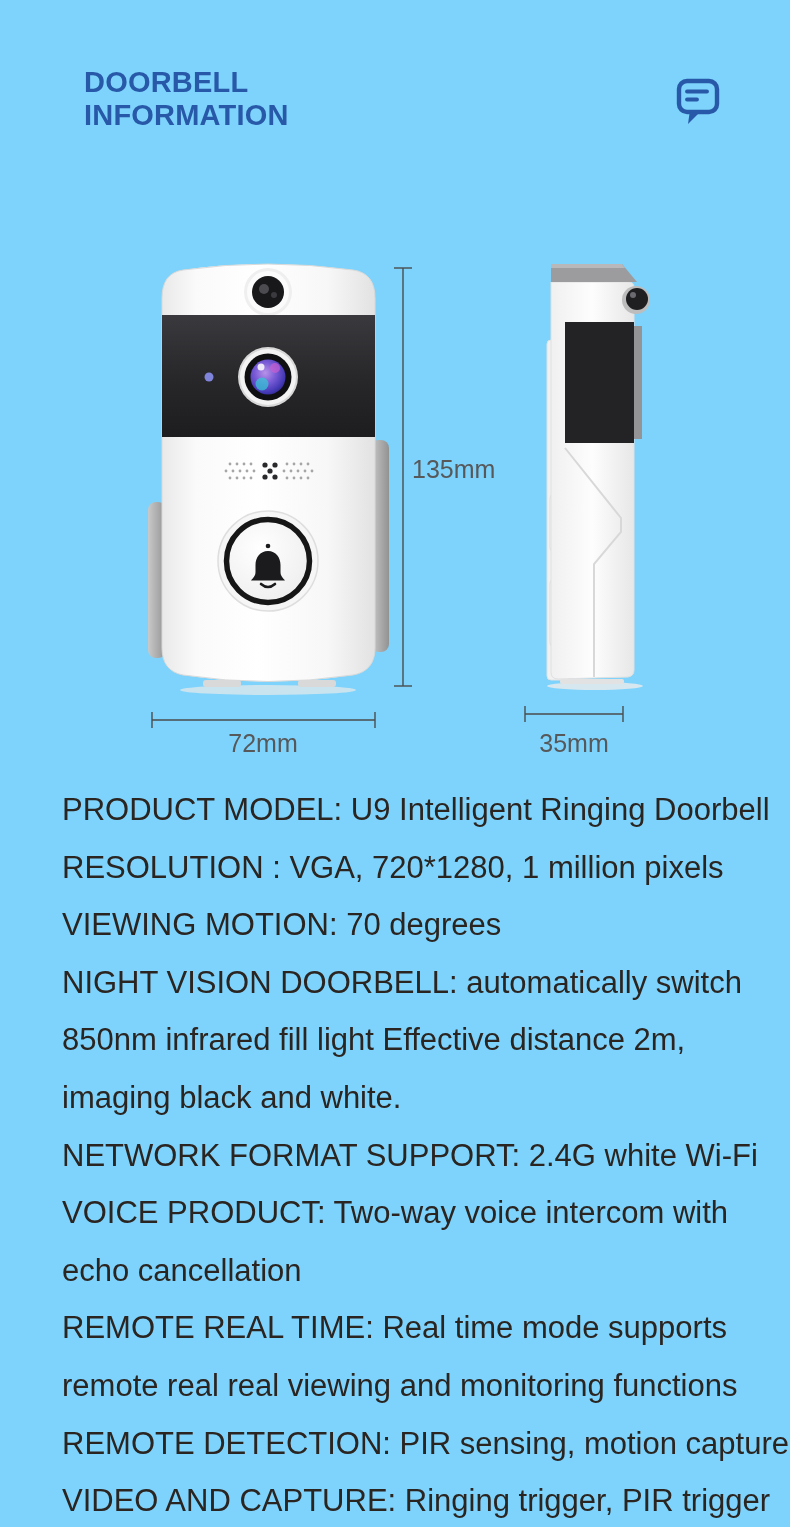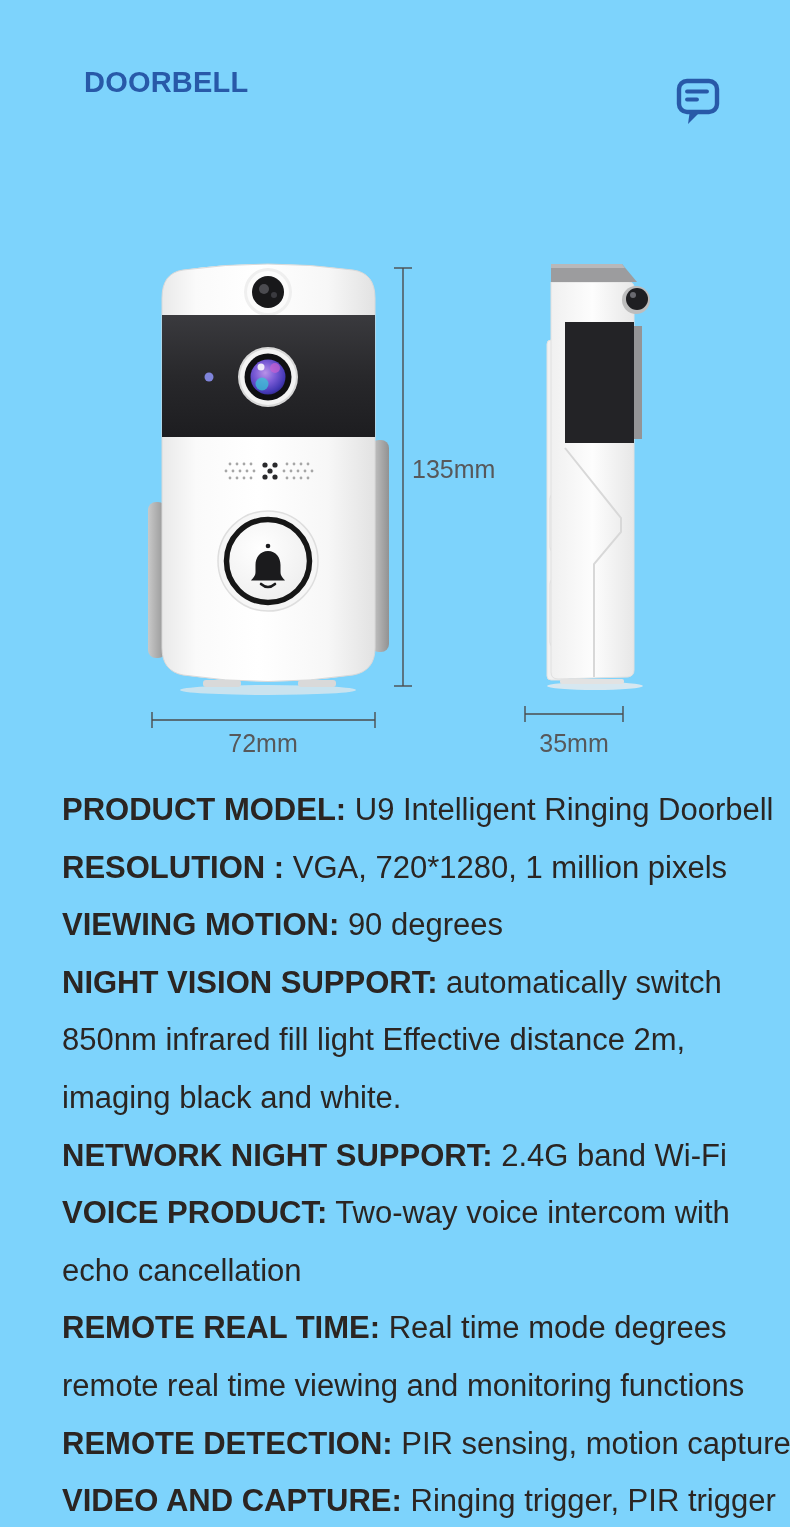--- a/index.html
+++ b/index.html
@@ -16,29 +16,30 @@
   .figure { position:absolute; left:0; top:252px; }
   .dim-text {
     font-size:25px; fill:#57585a;
     font-family:"Liberation Sans", sans-serif;
   }
   .specs {
     position:absolute; left:62px; top:781px; width:730px;
     font-size:31px; line-height:57.6px; color:#2b2522;
   }
   .specs p { margin:0; }
-  .specs .lbl { font-weight:bold; }
+  .specs .lbl { font-weight:normal; }
 </style>
 </head>
 <body>
 
 <div class="page">
 
   <div class="title">
     <div>DOORBELL</div>
+    <div>INFORMATION</div>
   </div>
 
   <svg class="chat-icon" width="46" height="48" viewBox="0 0 46 48">
     <rect x="3" y="3" width="38" height="31" rx="8" fill="none" stroke="#2859a8" stroke-width="4.4"></rect>
     <line x1="11" y1="13.5" x2="31" y2="13.5" stroke="#2859a8" stroke-width="3.8" stroke-linecap="round"></line>
     <line x1="11" y1="21.5" x2="21" y2="21.5" stroke="#2859a8" stroke-width="3.8" stroke-linecap="round"></line>
     <polygon points="14,32 26,32 12,46" fill="#2859a8"></polygon>
   </svg>
 
   <svg class="figure" width="790" height="512" viewBox="0 0 790 512">
@@ -203,22 +204,22 @@
       </g>
     </g>
     <text class="dim-text" x="412" y="226">135mm</text>
     <text class="dim-text" x="263" y="500" text-anchor="middle">72mm</text>
     <text class="dim-text" x="574" y="500" text-anchor="middle">35mm</text>
   </svg>
 
   <div class="specs">
     <p><span class="lbl">PRODUCT MODEL:</span><span> U9 Intelligent Ringing Doorbell</span></p>
     <p><span class="lbl">RESOLUTION :</span><span> VGA, 720*1280, 1 million pixels</span></p>
-    <p><span class="lbl">VIEWING MOTION:</span><span> 90 degrees</span></p>
-    <p><span class="lbl">NIGHT VISION SUPPORT:</span><span> automatically switch 850nm infrared fill light Effective distance 2m, imaging black and white.</span></p>
-    <p><span class="lbl">NETWORK NIGHT SUPPORT:</span><span> 2.4G band Wi-Fi</span></p>
+    <p><span class="lbl">VIEWING MOTION:</span><span> 70 degrees</span></p>
+    <p><span class="lbl">NIGHT VISION DOORBELL:</span><span> automatically switch 850nm infrared fill light Effective distance 2m, imaging black and white.</span></p>
+    <p><span class="lbl">NETWORK FORMAT SUPPORT:</span><span> 2.4G white Wi-Fi</span></p>
     <p><span class="lbl">VOICE PRODUCT:</span><span> Two-way voice intercom with echo cancellation</span></p>
-    <p><span class="lbl">REMOTE REAL TIME:</span><span> Real time mode degrees remote real time viewing and monitoring functions</span></p>
+    <p><span class="lbl">REMOTE REAL TIME:</span><span> Real time mode supports remote real real viewing and monitoring functions</span></p>
     <p><span class="lbl">REMOTE DETECTION:</span><span> PIR sensing, motion capture</span></p>
     <p><span class="lbl">VIDEO AND CAPTURE:</span><span> Ringing trigger, PIR trigger</span></p>
   </div>
 
 </div>
 
 </body></html>

